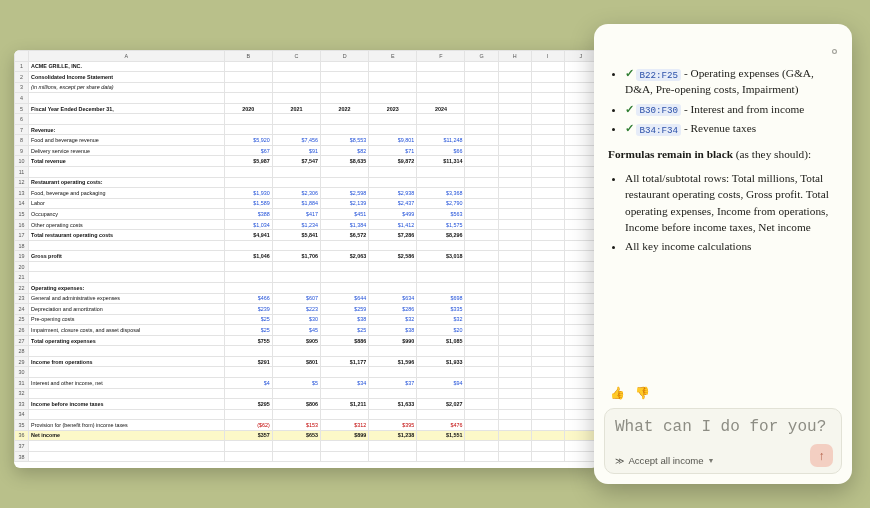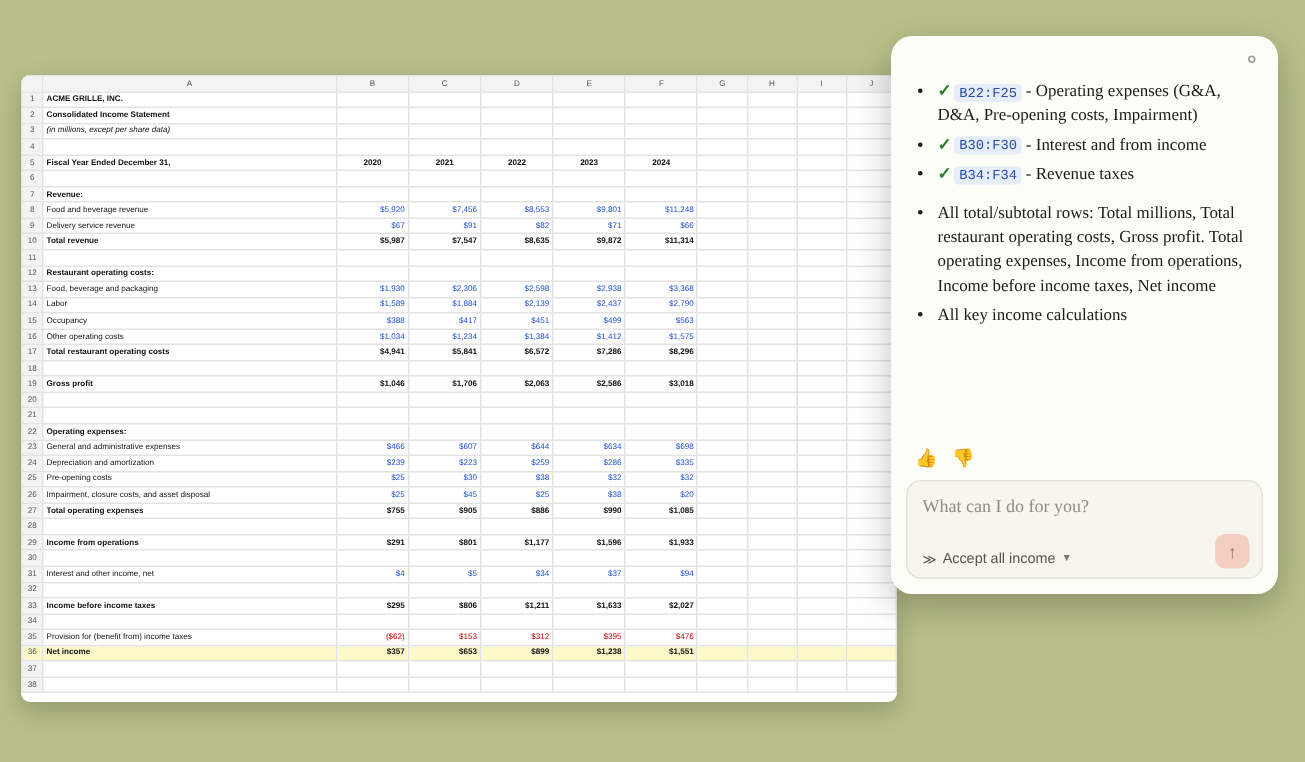--- a/index.html
+++ b/index.html
@@ -75,27 +75,27 @@
   .black { color: #111; }
   .red { color: #c00000; }
   .center { text-align: center; }
   .ital { font-style: italic; }
   tr.hl td { background: #fcf8c8; }
 
   
   #assistant {
     position: absolute;
     right: 18px; top: 24px;
-    width: 258px; height: 372px;
+    width: 258px; height: 460px;
     background: #fdfdf7;
     border-radius: 14px;
     box-shadow: 0 8px 24px rgba(0,0,0,0.25);
     display: flex;
     flex-direction: column;
-    padding: 4px 0 0 0;
+    padding: 16px 0 0 0;
   }
   #assistant-header {
     height: 22px;
     display: flex;
     justify-content: flex-end;
     align-items: center;
     padding-right: 10px;
   }
   .gear {
     width: 15px; height: 15px;
@@ -140,22 +140,22 @@
   #composer {
     margin: 0 10px 10px 10px;
     background: #f6f6ee;
     border: 1px solid #e2e2d6;
     border-radius: 10px;
     padding: 9px 10px 8px 10px;
     position: relative;
     height: 66px;
   }
   #composer-input {
-    font-family: Liberation Serif, serif;
-    font-size: 12px;
+    font-family: Liberation Mono, monospace;
+    font-size: 16px;
     color: #8d8d84;
   }
   #composer-bottom {
     position: absolute;
     left: 10px; bottom: 7px;
     display: flex;
     align-items: center;
     gap: 4px;
     font-size: 9.6px;
     color: #55554e;
@@ -726,20 +726,23 @@
         <span class="check">✓</span><span class="cellref">B22:F25</span><span> - Operating expenses (G&amp;A, D&amp;A, Pre-opening costs, Impairment)</span>
       </li>
       <li>
         <span class="check">✓</span><span class="cellref">B30:F30</span><span> - Interest and from income</span>
       </li>
       <li>
         <span class="check">✓</span><span class="cellref">B34:F34</span><span> - Revenue taxes</span>
       </li>
     </ul>
 
+    <div class="para">
+      <span class="strongline">Formulas remain in black</span><span> (as they should):</span>
+    </div>
 
     <ul>
       <li>All total/subtotal rows: Total millions, Total restaurant operating costs, Gross profit. Total operating expenses, Income from operations, Income before income taxes, Net income</li>
       <li>All key income calculations</li>
     </ul>
 
   </div>
 
   <div id="feedback">
     <span>👍</span>

